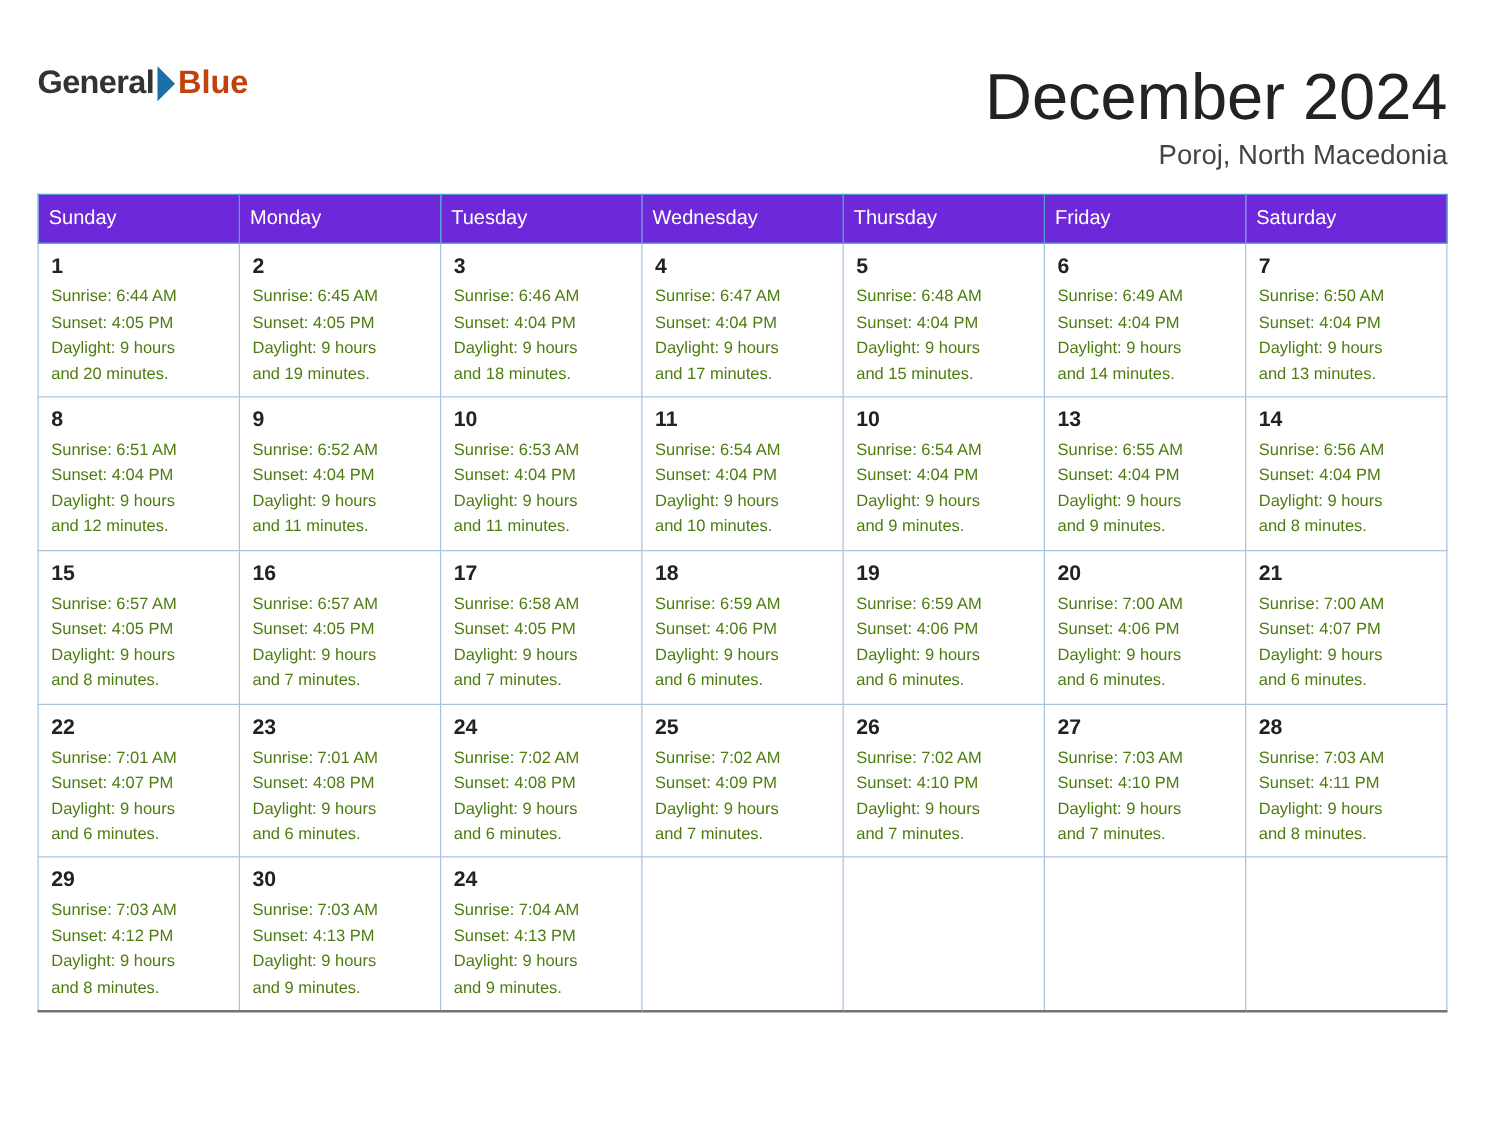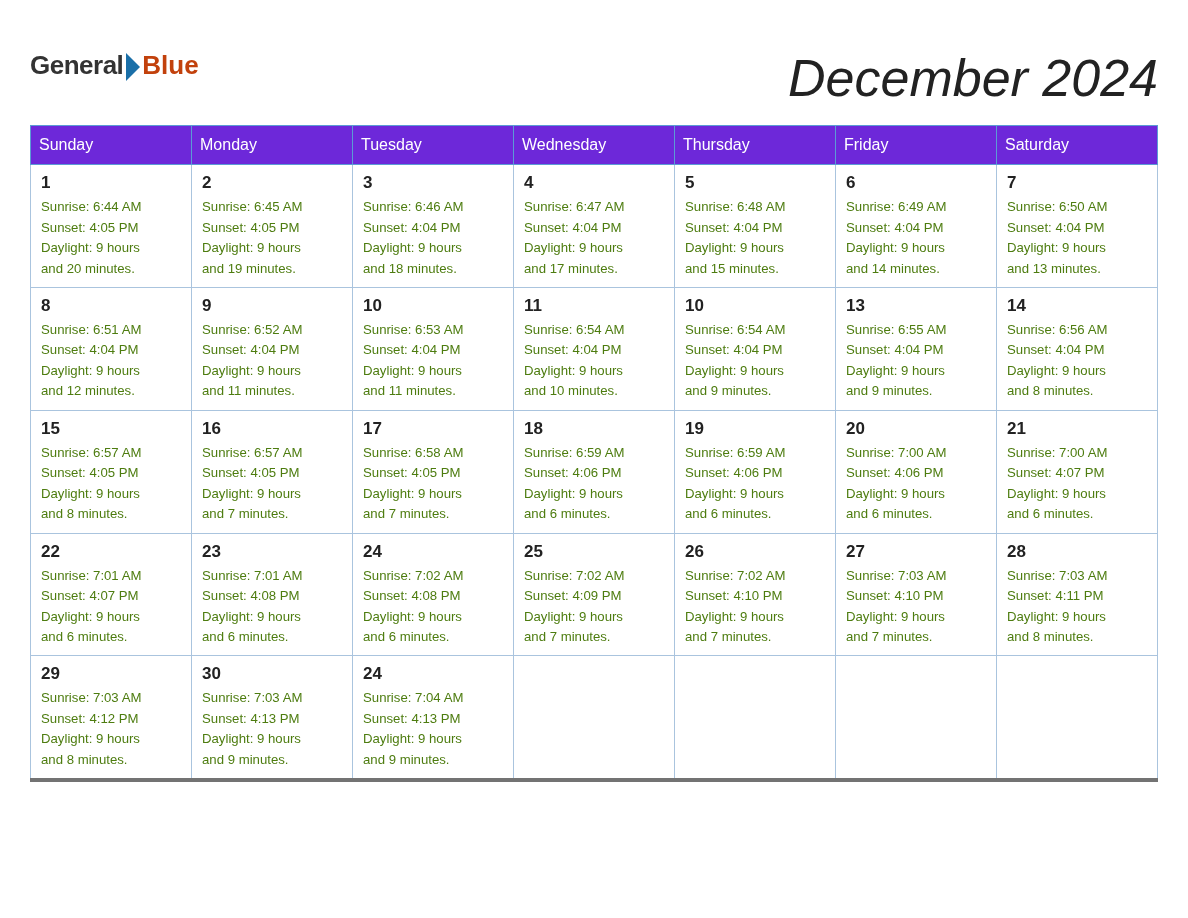--- a/index.html
+++ b/index.html
@@ -42,21 +42,20 @@
       margin-top: 2px;
     }
     .logo-blue {
       font-size: 26px;
       font-weight: bold;
       color: #c2410c;
       margin-left: 2px;
     }
     .title-section {
       text-align: right;
-      font-style: italic;
     }
     .month-title {
       font-size: 52px;
       font-weight: normal;
       color: #222;
       line-height: 1.1;
     }
     .location {
       font-size: 22px;
       color: #444;
@@ -93,36 +92,37 @@
     }
     .day-info {
       font-size: 13.2px;
       color: #4d7c0f;
       line-height: 1.55;
     }
     .empty-cell {
       background: #fff;
     }
     tr:last-child td {
-      border-bottom: 4px solid #737373;
+      border-bottom: 2px solid #737373;
     }
   </style>
 </head>
 <body>
 
 <div class="header">
   <div class="logo">
     <div class="logo-top">
       <span class="logo-general">General</span>
       <div class="logo-arrow"></div>
       <span class="logo-blue">Blue</span>
     </div>
   </div>
   <div class="title-section">
     <div class="month-title">December 2024</div>
+    <div class="location">Poroj, North Macedonia</div>
   </div>
 </div>
 
 <table class="calendar-table">
   <thead>
     <tr>
     <th>Sunday</th>
         <th>Monday</th>
         <th>Tuesday</th>
         <th>Wednesday</th>

